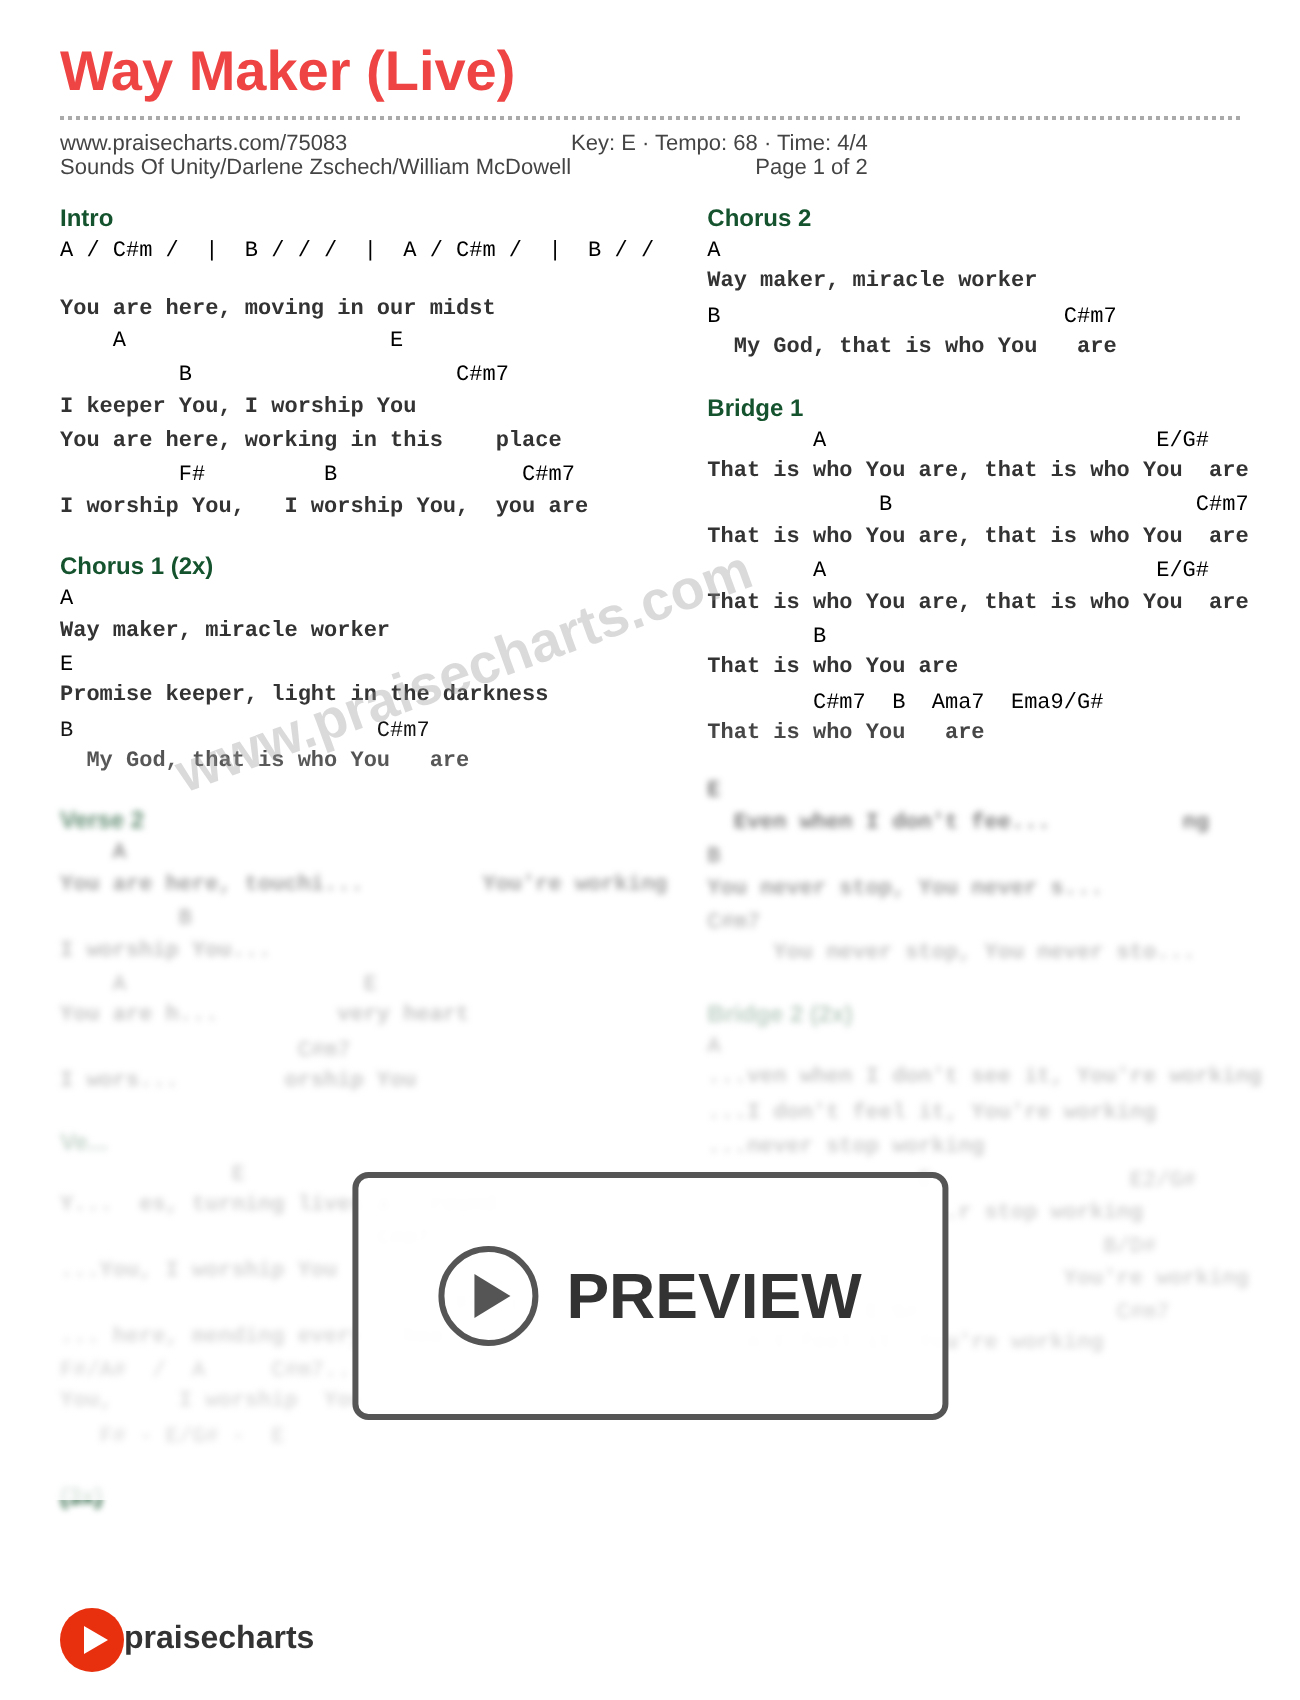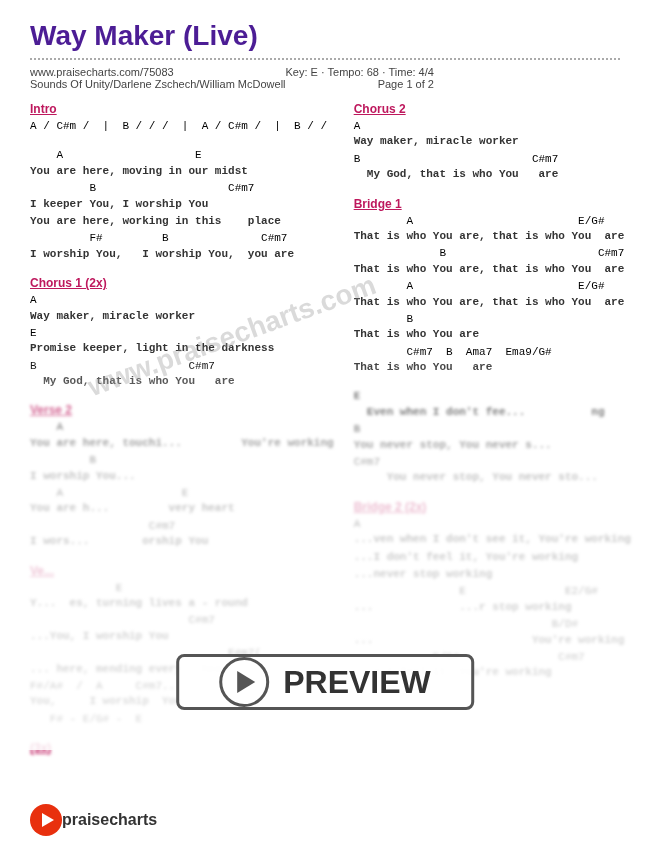--- a/index.html
+++ b/index.html
@@ -13,21 +13,21 @@
     }
     .page {
       width: 650px;
       height: 850px;
       padding: 20px 30px;
       position: relative;
     }
     .title {
       font-size: 28px;
       font-weight: bold;
-      color: #4c1d95;
+      color: #ef4444;
       margin-bottom: 4px;
     }
     .dotted-line {
       border: none;
       border-top: 2px dotted #aaa;
       margin: 6px 0;
     }
     .meta-row {
       display: flex;
       justify-content: flex-start;
@@ -43,23 +43,22 @@
       gap: 20px;
       margin-top: 12px;
     }
     .col-left { flex: 1; }
     .col-right { flex: 1; }
 
     .section { margin-bottom: 14px; }
     .section-title {
       font-weight: bold;
       font-size: 12px;
-      text-decoration: underline;
       margin-bottom: 3px;
-      color: #be185d;
+      color: #14532d;
     }
     .chord-line {
       font-size: 11px;
       color: #333;
       font-family: 'Courier New', monospace;
       white-space: pre;
       line-height: 1.4;
     }
     .chord-line.chords {
       font-weight: normal;
@@ -82,21 +81,21 @@
     }
     
     .preview-btn {
       position: absolute;
       bottom: 140px;
       left: 50%;
       transform: translateX(-50%);
       background: rgba(255,255,255,0.92);
       border: 3px solid #555;
       border-radius: 8px;
-      padding: 0 40px;
+      padding: 34px 40px;
       font-size: 32px;
       font-weight: bold;
       color: #333;
       display: flex;
       align-items: center;
       gap: 14px;
       pointer-events: none;
     }
     .preview-play-icon {
       width: 50px;
@@ -191,22 +190,22 @@
 
     <div class="col-left">
 
       <div class="section">
         <div class="section-title">Intro</div>
         <div class="chord-line chords">A / C#m /  |  B / / /  |  A / C#m /  |  B / /</div>
       </div>
 
       <div class="section">
         <div class="pair">
+          <div class="chord-line lyrics">You are here, moving in our midst</div>
           <div class="chord-line chords">    A                    E</div>
-          <div class="chord-line lyrics">You are here, moving in our midst</div>
         </div>
         <div class="pair">
           <div class="chord-line chords">         B                    C#m7</div>
           <div class="chord-line lyrics">I keeper You, I worship You</div>
         </div>
         <div class="pair">
           <div class="chord-line lyrics">You are here, working in this    place</div>
         </div>
         <div class="pair">
           <div class="chord-line chords">         F#         B              C#m7</div>

